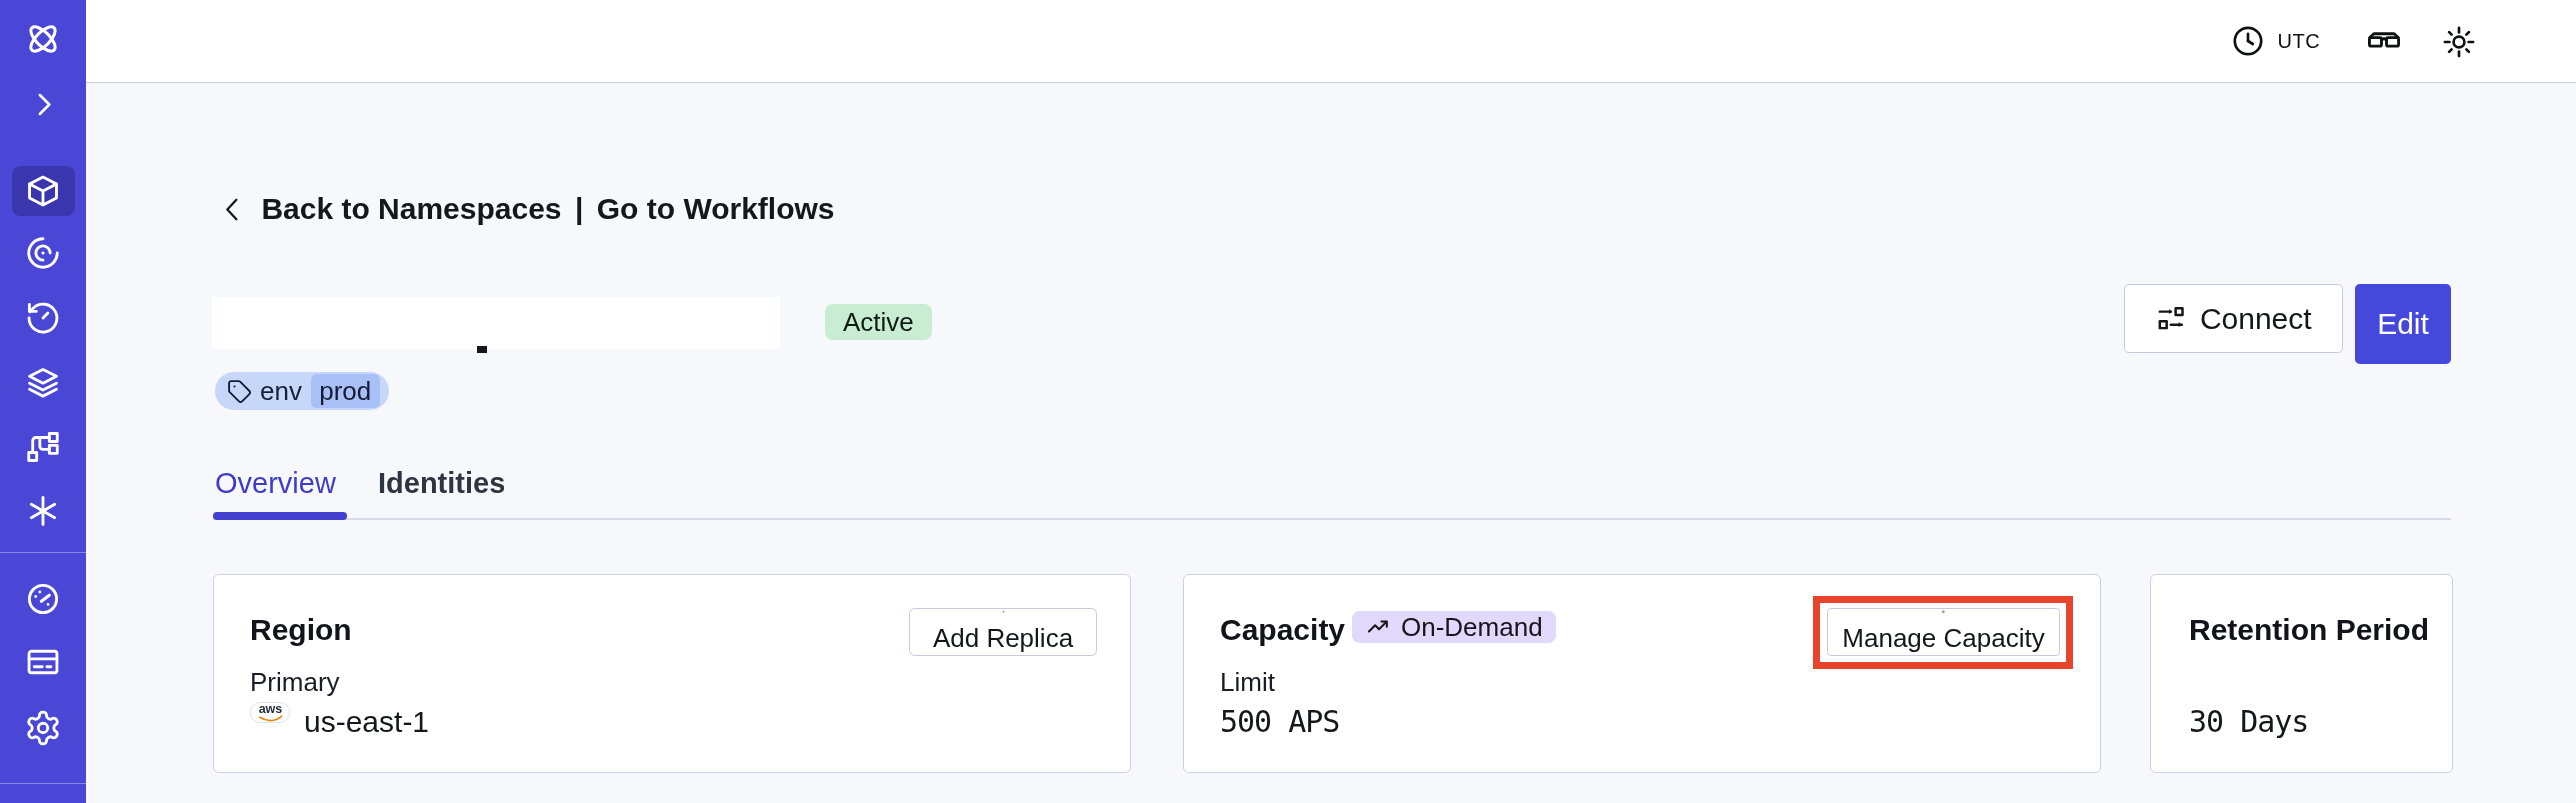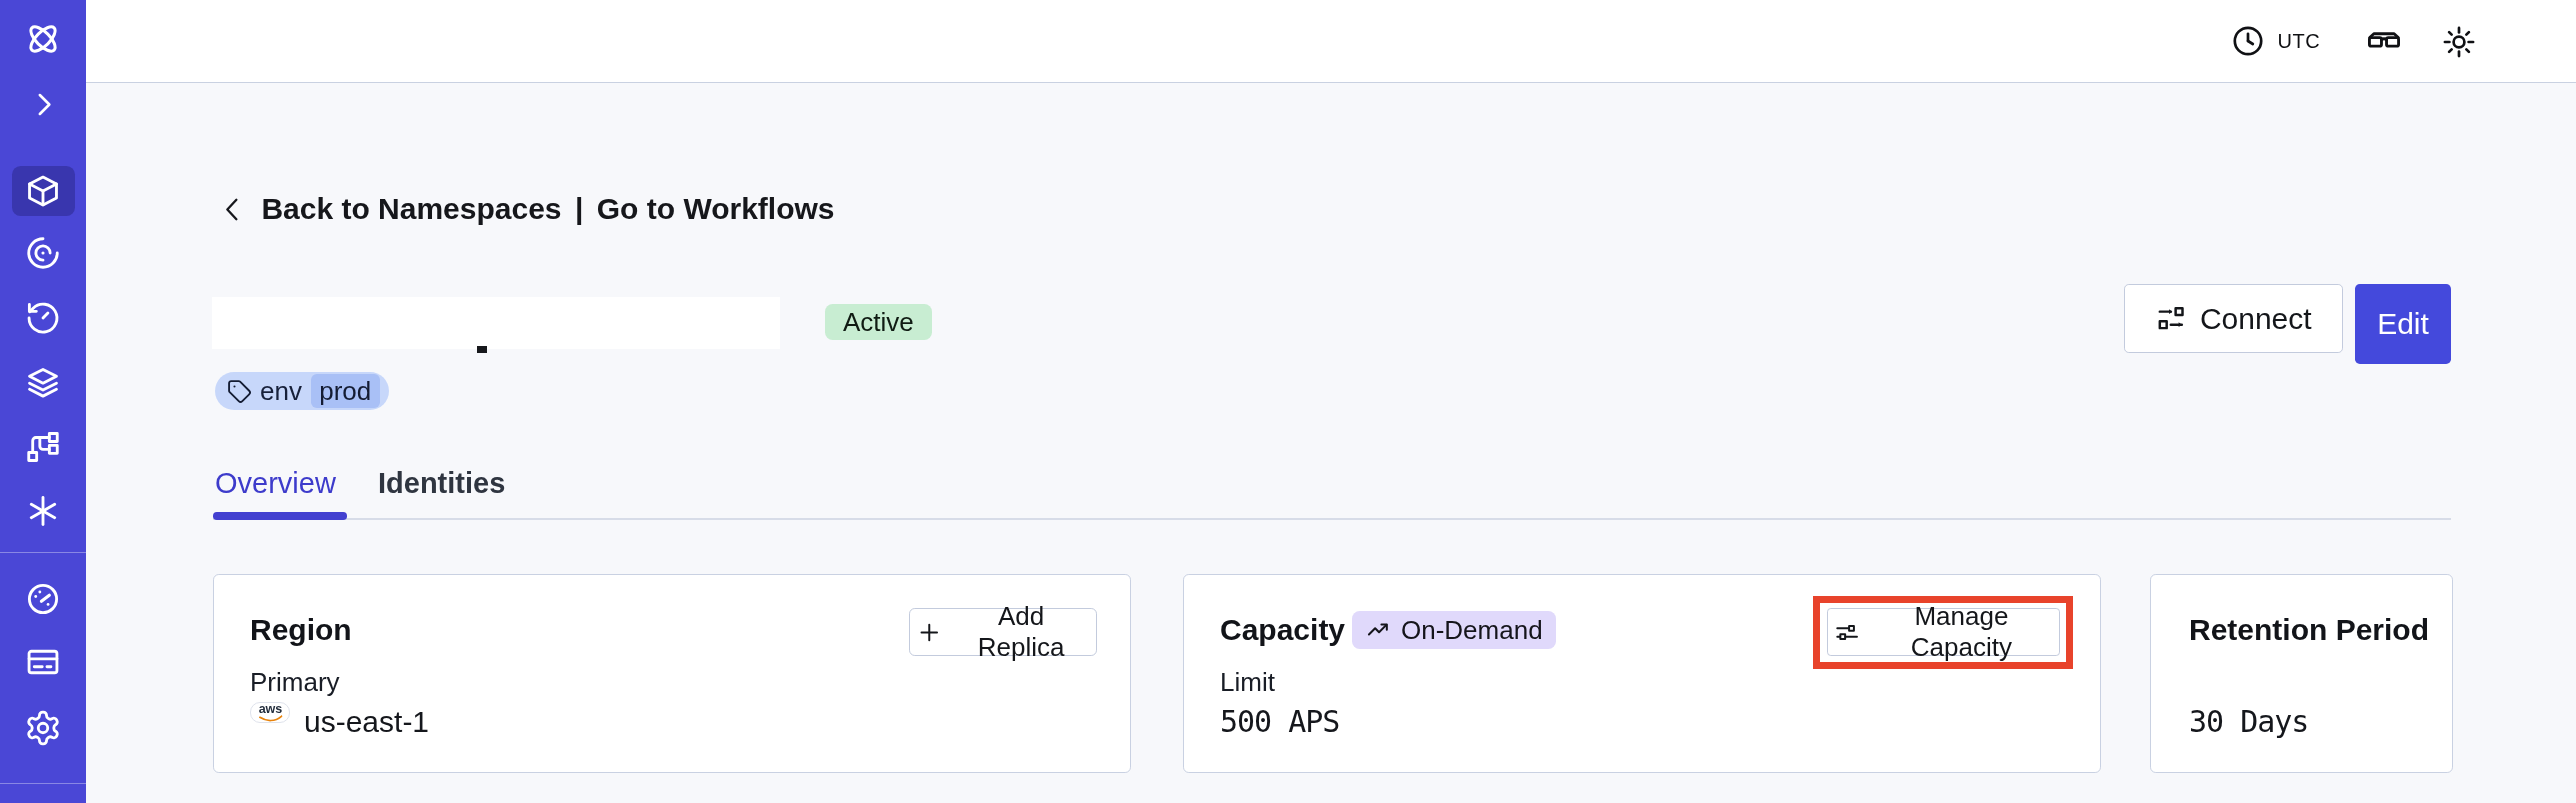--- a/index.html
+++ b/index.html
@@ -45,22 +45,22 @@
   .tab-rule{position:absolute;left:213px;top:518px;width:2238px;height:1.9px;background:#D7DCE8;}
 
   
   .card{position:absolute;top:574px;height:199px;background:#fff;border:1.9px solid #C9D1E2;border-radius:5.8px;box-sizing:border-box;}
   .card-title{position:absolute;left:36px;top:38px;font-size:30px;font-weight:600;color:#121419;}
   .card-label{position:absolute;left:36px;top:92px;font-size:26px;color:#191D26;}
   .card-value{position:absolute;left:36px;top:129px;font-size:30px;color:#15171C;
     font-family:"DejaVu Sans Mono",monospace;letter-spacing:-1px;}
   .mini-btn{position:absolute;display:flex;align-items:center;justify-content:center;gap:9.6px;
     background:#fff;border:1.9px solid #C3CBDD;border-radius:5.8px;font-size:26px;font-weight:500;color:#14161A;
-    box-sizing:border-box;cursor:pointer;}
-  .badge-ondemand{position:absolute;left:168px;top:36px;height:38px;display:flex;align-items:center;gap:8.6px;
+    box-sizing:border-box;cursor:pointer;flex-direction:column;}
+  .badge-ondemand{position:absolute;left:168px;top:36px;height:32px;display:flex;align-items:center;gap:8.6px;
     padding:0 13.4px;background:#E0D9FB;border-radius:7.7px;font-size:26px;font-weight:500;color:#15151B;}
   .highlight-box{position:absolute;left:629px;top:21px;width:260px;height:73px;border:7.7px solid #E8432B;box-sizing:border-box;}
   .aws-chip{position:absolute;left:36px;top:127px;width:40px;height:21px;border:1.9px solid #DFE3EC;border-radius:10px;
     background:#fff;box-sizing:border-box;display:flex;align-items:center;justify-content:center;}
   .region-value{position:absolute;left:90px;top:130px;font-size:30px;color:#15171C;}
 </style>
 </head>
 <body>
 
 <div class="screen">

